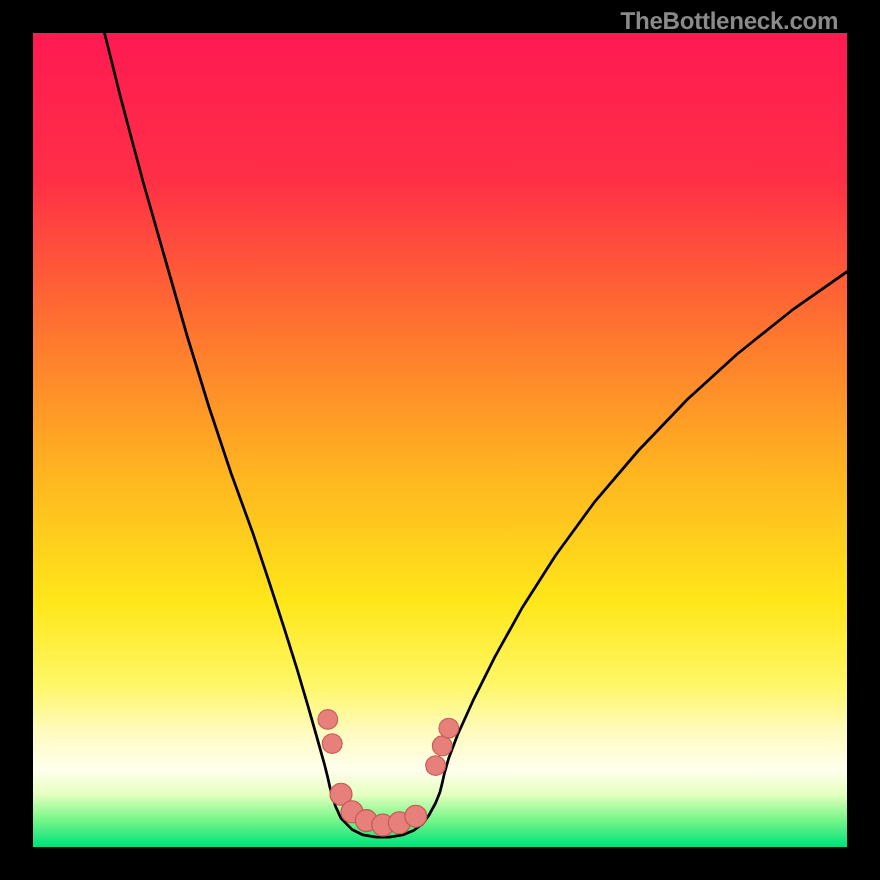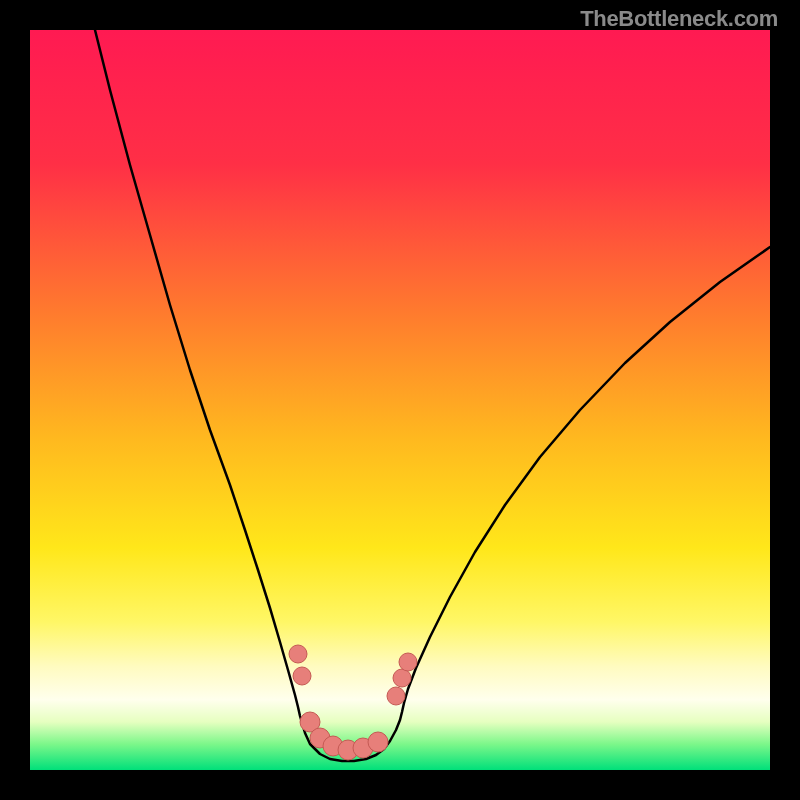--- a/index.html
+++ b/index.html
@@ -18,21 +18,21 @@
     height: 740px;
   }
   .frame svg {
     display: block;
     width: 740px;
     height: 740px;
   }
   .watermark {
     position: absolute;
     top: 6px;
-    right: 22px;
+    right: 38px;
     font-family: Arial, "Helvetica Neue", Helvetica, sans-serif;
     font-size: 22px;
     font-weight: 600;
     color: #8a8a8a;
     letter-spacing: -0.3px;
     user-select: none;
   }
 </style>
 </head>
 <body>

